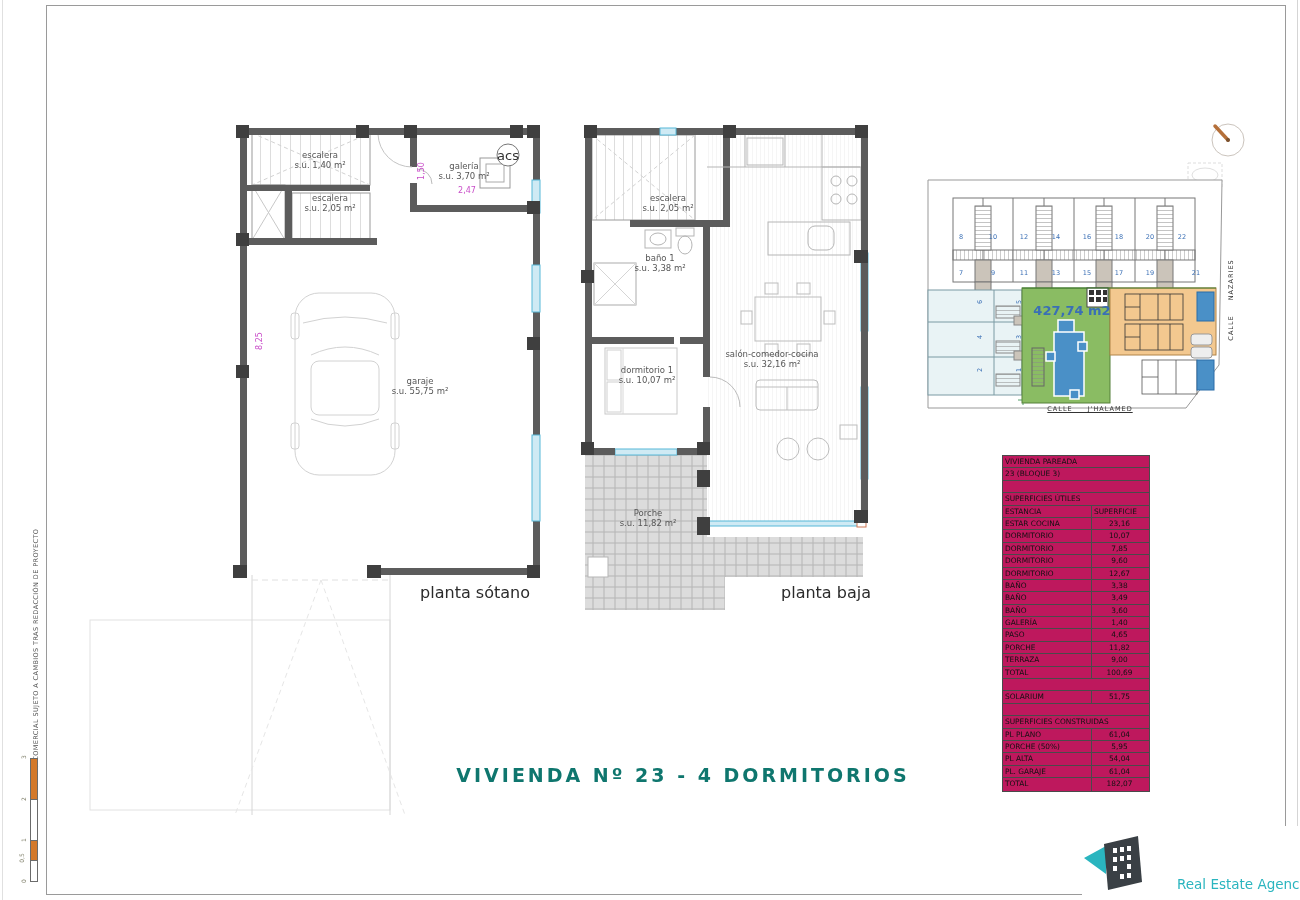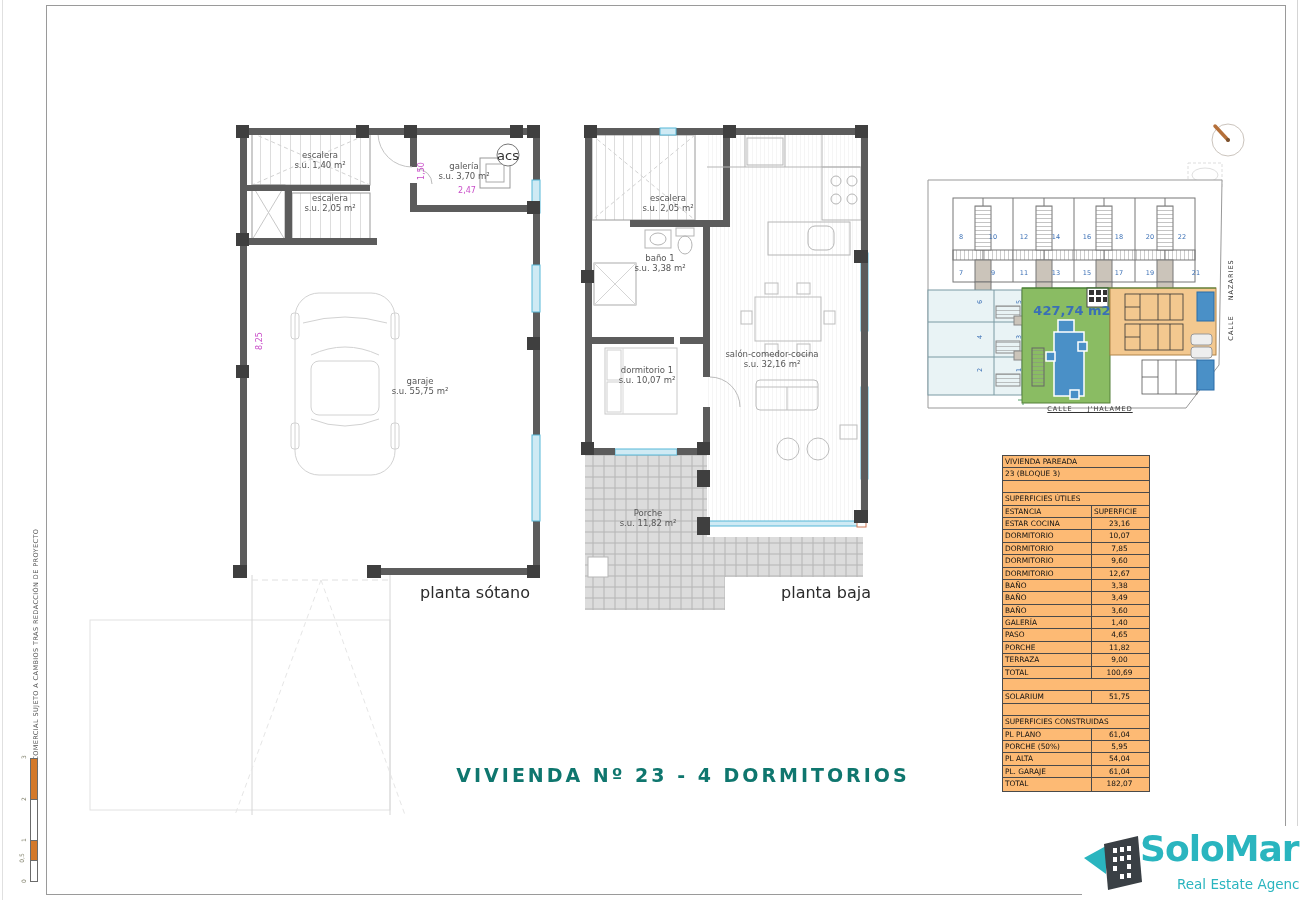--- a/index.html
+++ b/index.html
@@ -28,21 +28,21 @@
 
   
   .site-labels { position:absolute; left:920px; top:110px; width:335px; height:320px; pointer-events:none; }
   .plot-num { position:absolute; transform:translate(-50%,-50%); font-size:6.5px; color:#3a6fb5; white-space:nowrap; }
   .plot-num.rot { transform:translate(-50%,-50%) rotate(-90deg); }
   .site-area-label { position:absolute; transform:translate(-50%,-50%); font-size:13px; font-weight:bold; color:#3a6fb5; white-space:nowrap; }
   .street { position:absolute; transform:translate(-50%,-50%); font-size:6.5px; color:#333; letter-spacing:1px; word-spacing:12px; white-space:nowrap; }
   .street.rot90 { transform:translate(-50%,-50%) rotate(-90deg); }
 
   
-  .surface-table { position:absolute; left:1002px; top:455px; width:148px; border:1px solid #4a4a4a; background:#fdba74; font-size:7.4px; color:#111; }
+  .surface-table { position:absolute; left:1002px; top:455px; width:148px; border:1px solid #4a4a4a; background:#be185d; font-size:7.4px; color:#111; }
   .trow { display:flex; height:12.4px; border-bottom:1px solid #4a4a4a; }
   .trow:last-child { border-bottom:none; }
   .tc { line-height:11px; overflow:hidden; white-space:nowrap; }
   .tc.full { flex:1; padding-left:2px; }
   .tc.lbl { flex:1; padding-left:2px; }
   .tc.val { width:58px; border-left:1px solid #4a4a4a; text-align:center; padding-right:2px; }
   .tc.val.hd { text-align:left; padding-left:2px; }
 
   
   .sheet-title { position:absolute; left:683px; top:775px; transform:translate(-50%,-50%); font-size:19px; font-weight:bold; letter-spacing:3px; color:#0f766e; white-space:nowrap; }
@@ -522,15 +522,14 @@
         <rect x="45" y="16" width="4" height="5"></rect>
       <rect x="31" y="27" width="4" height="5"></rect>
         <rect x="38" y="26" width="4" height="5"></rect>
         <rect x="45" y="25" width="4" height="5"></rect>
       <rect x="31" y="36" width="4" height="5"></rect>
         <rect x="45" y="34" width="4" height="5"></rect>
       <rect x="38" y="44" width="4" height="5"></rect>
         <rect x="45" y="43" width="4" height="5"></rect>
     </g>
   </svg>
-  <div class="logo-name">SoloMar</div>
   <div class="logo-tagline">Real Estate Agency</div>
 </div>
 
 </body></html>

